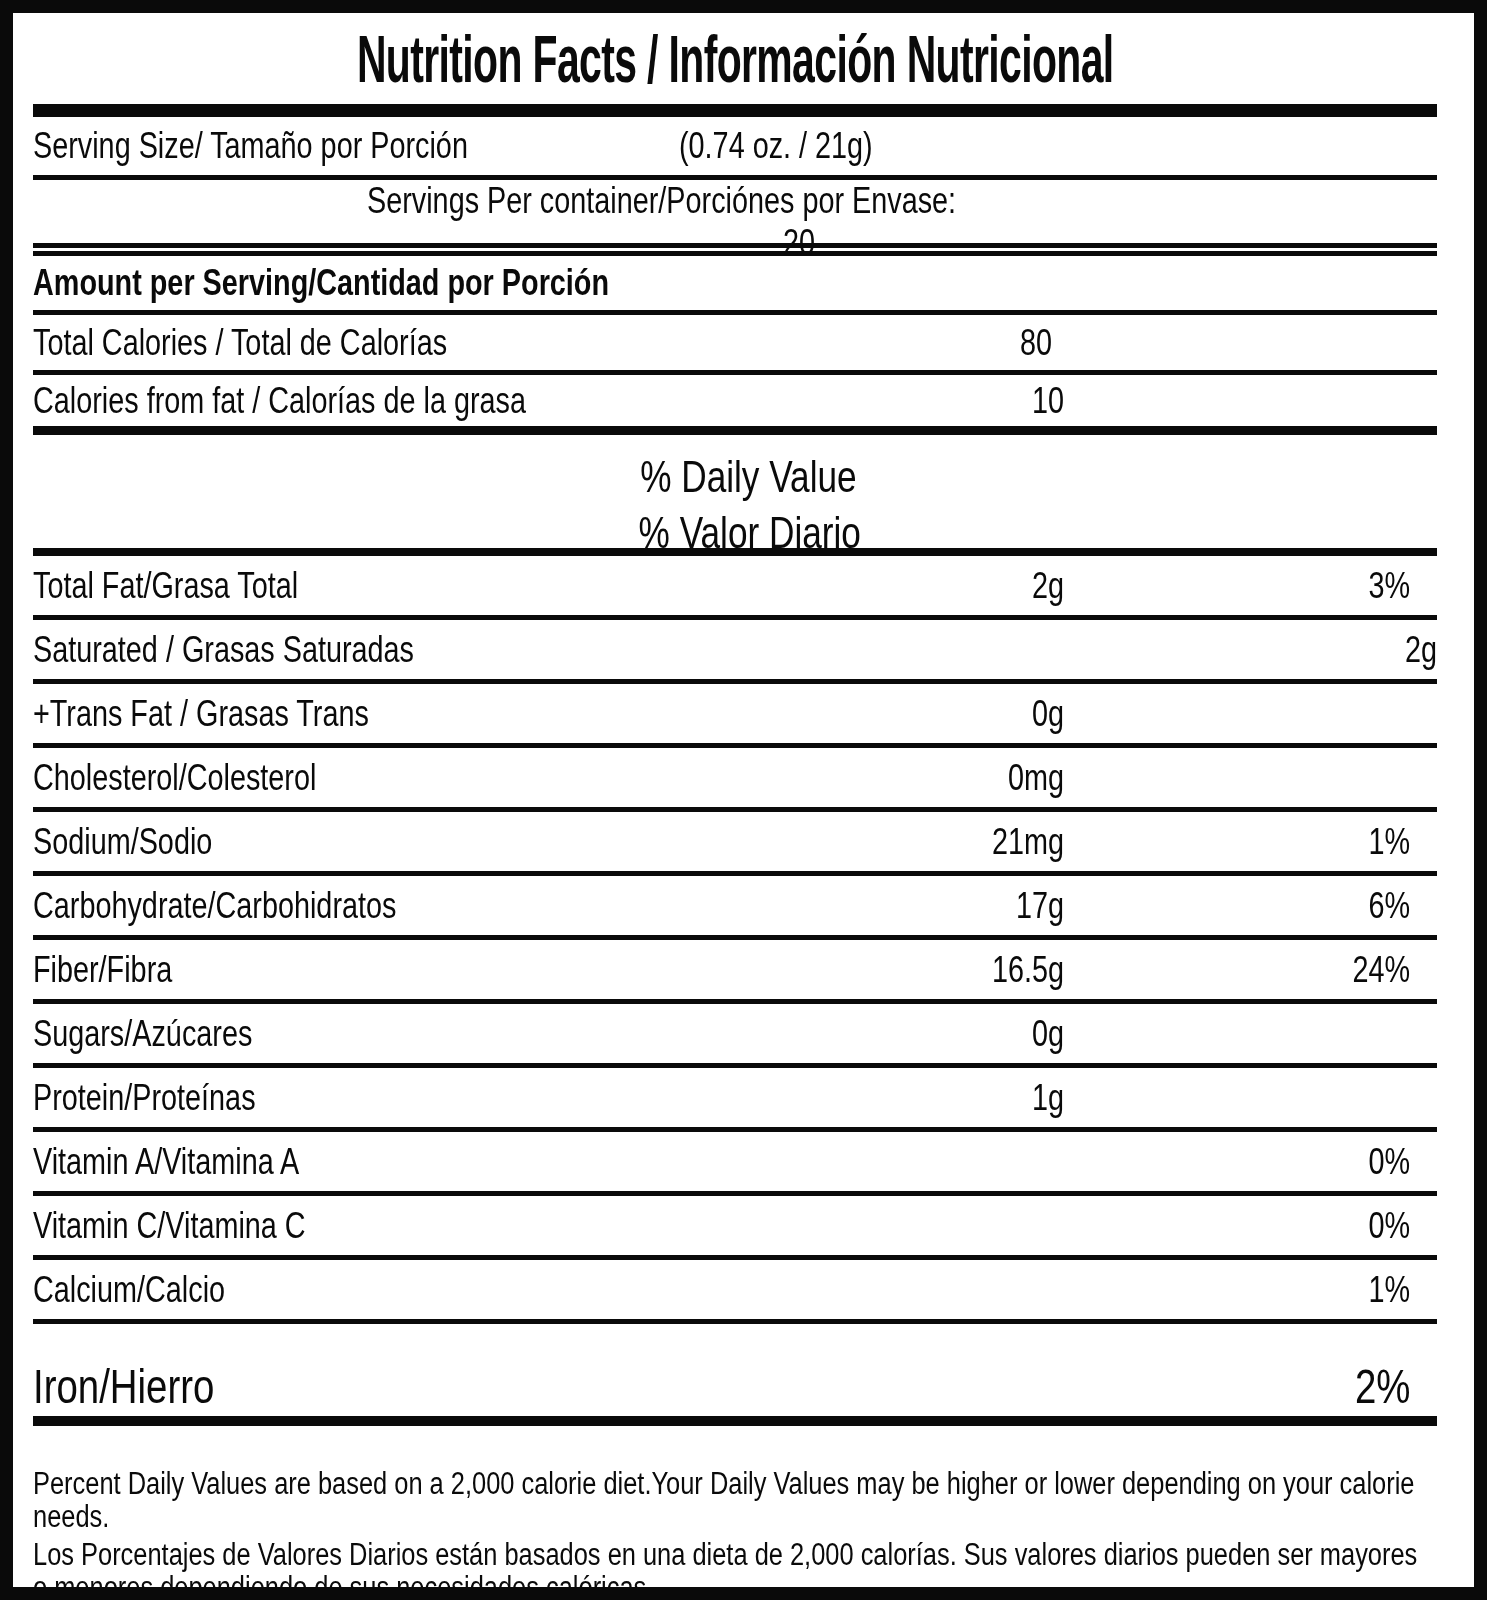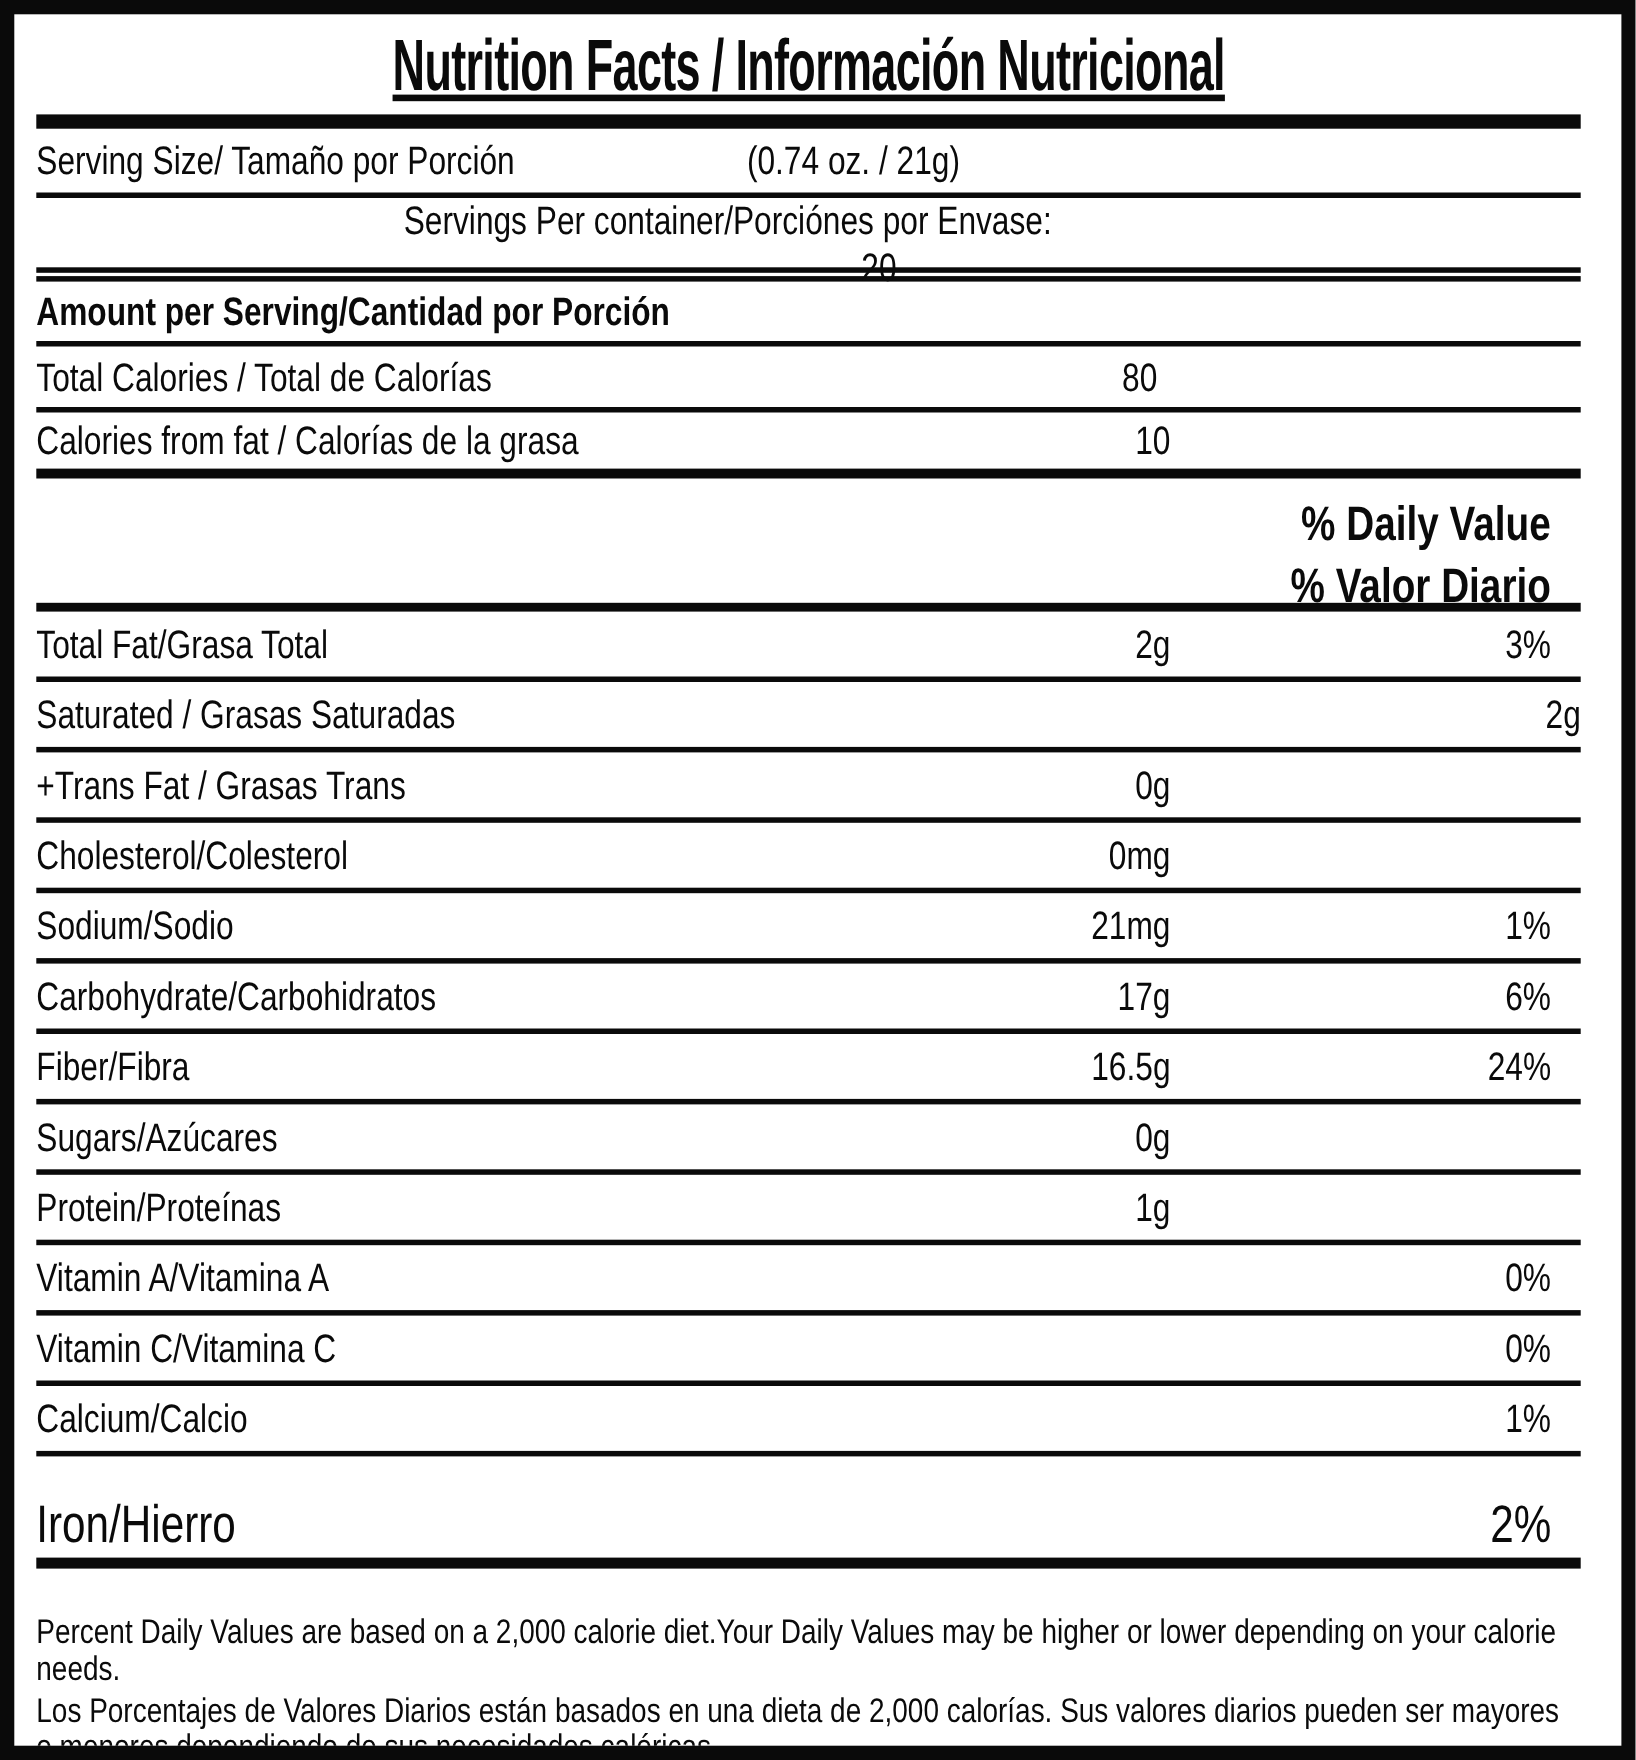--- a/index.html
+++ b/index.html
@@ -6,21 +6,21 @@
   body{width:1487px;height:1600px;font-family:"Liberation Sans",sans-serif;color:#0a0a0a;}
   .sheet{position:relative;width:1487px;height:1600px;box-sizing:border-box;
          border:13px solid #0a0a0a;background:#ffffff;overflow:hidden;}
   .inner{margin-left:20px;width:1404px;}
 
   
   .cx{display:inline-block;white-space:nowrap;transform:scaleX(0.8);transform-origin:0 50%;}
   .cxr{display:inline-block;white-space:nowrap;transform:scaleX(0.8);transform-origin:100% 50%;}
   .cxc{display:inline-block;white-space:nowrap;transform:scaleX(0.62);transform-origin:50% 50%;}
 
-  .title-area{height:91px;display:flex;align-items:center;justify-content:center;text-decoration:underline;}
+  .title-area{height:91px;display:flex;align-items:center;justify-content:center;}
   .title{font-size:66px;font-weight:bold;letter-spacing:-1px;}
   .bar{height:13px;background:#0a0a0a;}
 
   .row{display:flex;align-items:center;box-sizing:border-box;font-size:36px;}
   .rule5{border-bottom:5px solid #0a0a0a;}
   .rule9{border-bottom:9px solid #0a0a0a;}
   .rule10{border-bottom:10px solid #0a0a0a;margin-top:33px;}
 
   .row-serving{height:63px;position:relative;}
   .sval{position:absolute;left:646px;top:50%;transform:translateY(-50%);}
@@ -29,21 +29,21 @@
   .row-amthdr{height:59px;font-weight:bold;}
   .row-cal1{height:60px;gap:12px;}
   .row-cal2{height:60px;}
 
   .lbl{flex:1;min-width:0;}
   .amt{width:160px;text-align:right;}
   .pct{width:373px;box-sizing:border-box;text-align:right;padding-right:27px;}
 
   .dvhdr{height:121px;box-sizing:border-box;border-bottom:8px solid #0a0a0a;
          padding-top:14px;text-align:right;padding-right:27px;}
-  .dvline{height:56px;line-height:56px;font-size:44px;font-weight:bold;}
+  .dvline{height:56px;line-height:56px;font-size:44px;font-weight:normal;text-align:center;}
 
   .nrow{height:64px;}
   .nrow-last{height:69px;}
 
   .footer{padding-top:41px;}
   .fwrap{width:1712px;transform:scaleX(0.82);transform-origin:0 0;
          font-size:31px;line-height:33px;}
   .fwrap p{margin:0 0 5px 0;}
 </style>
 </head>

